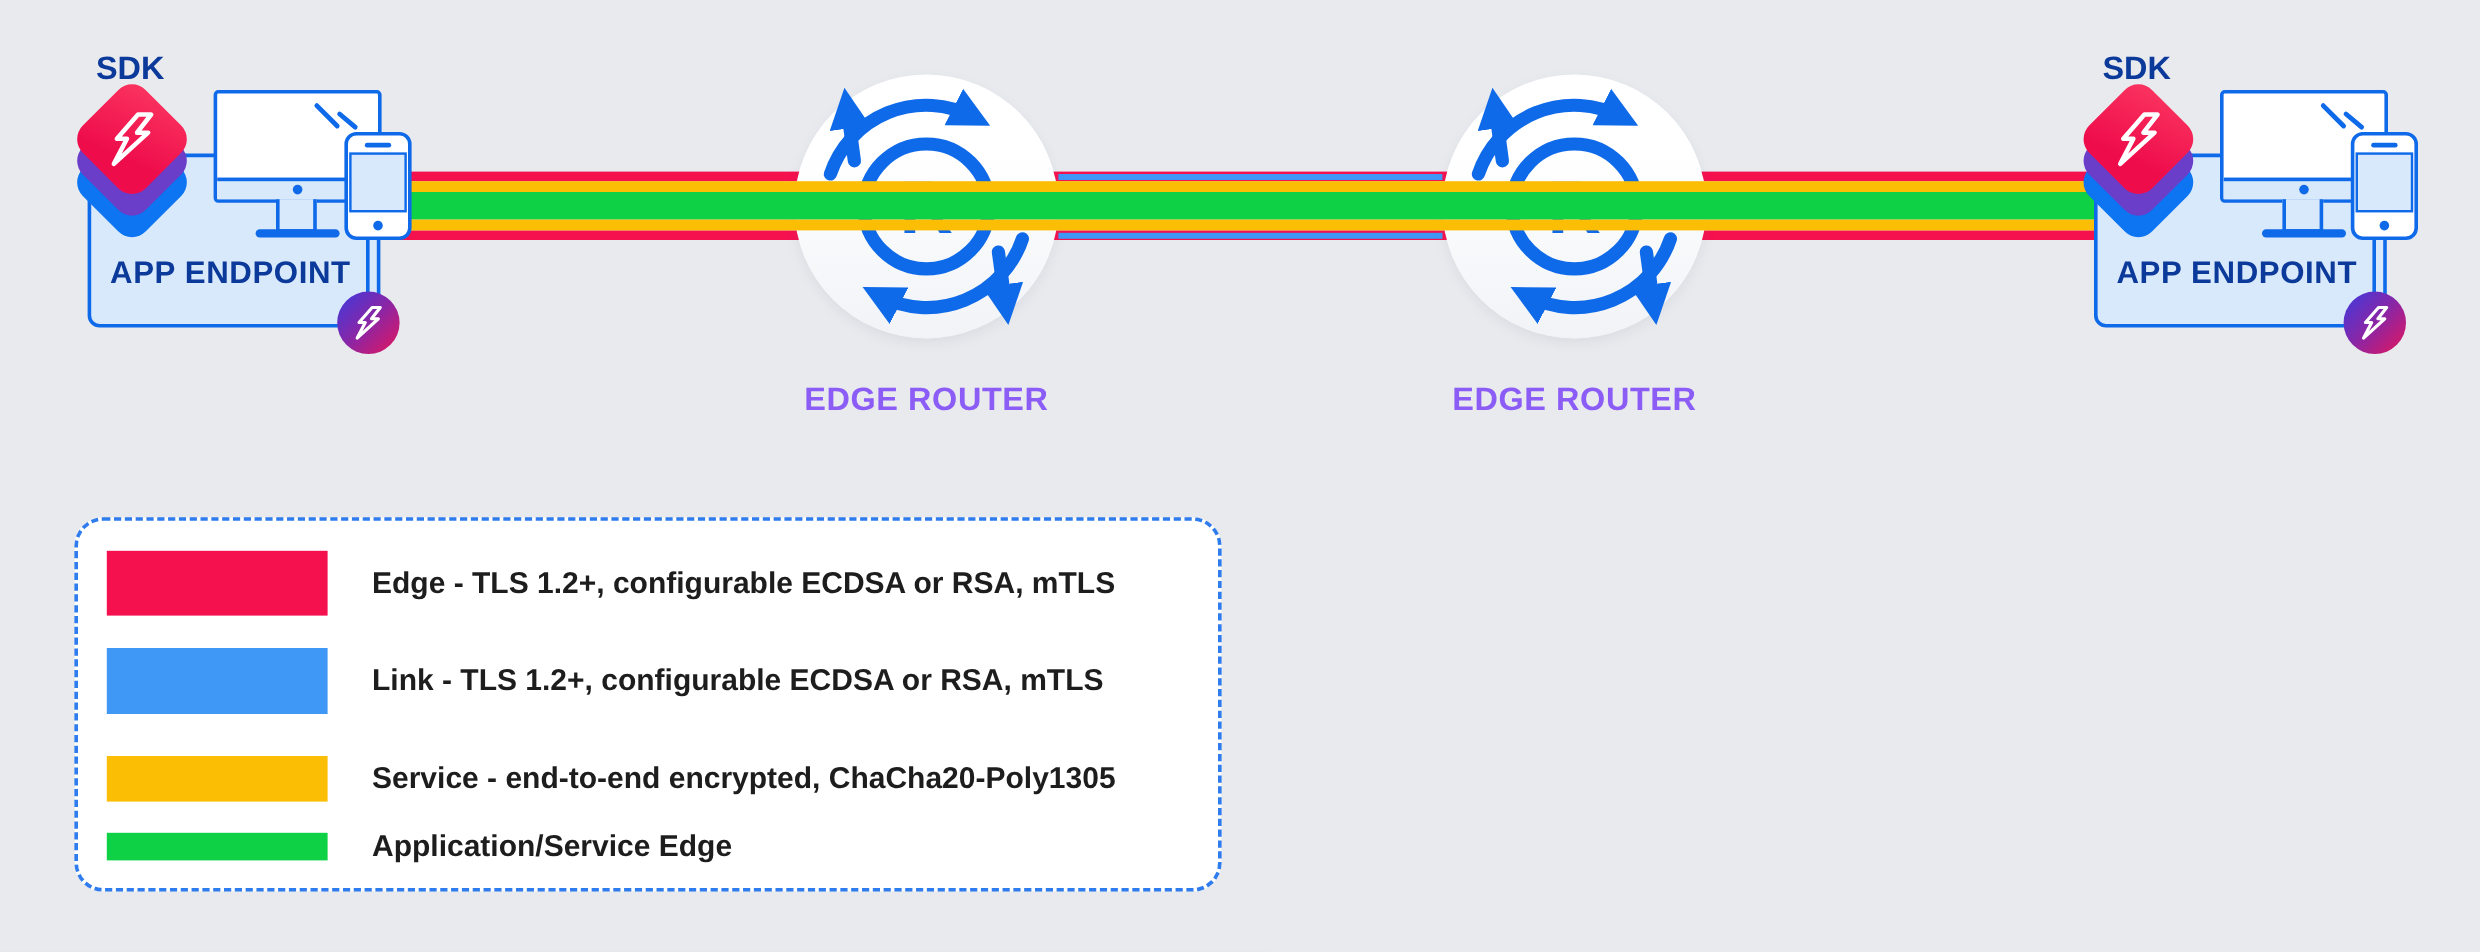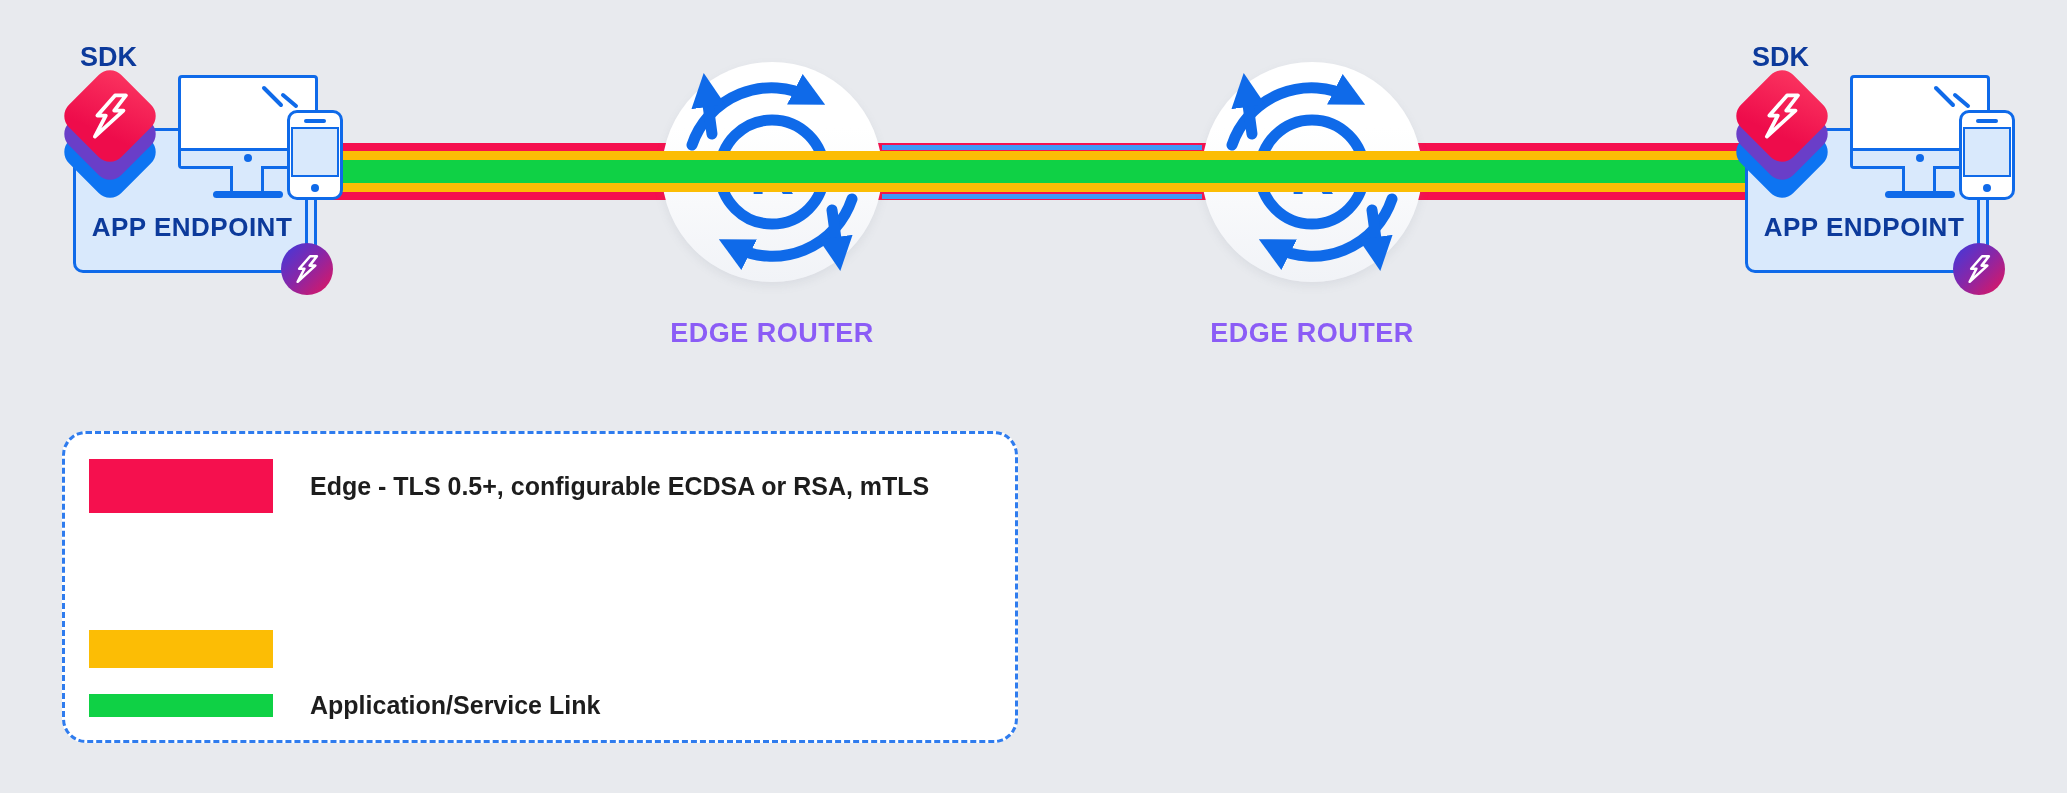--- a/index.html
+++ b/index.html
@@ -194,24 +194,29 @@
     <div class="diamond d-red"></div>
     <svg class="bolt-big" width="42" height="54" viewBox="0 0 100 110">
       <path d="M62 6 L20 54 L40 54 L14 104 L82 42 L60 42 L88 6 Z" fill="none" stroke="#ffffff" stroke-width="9" stroke-linejoin="round"></path>
     </svg>
     <div class="sdk-label">SDK</div>
   </div>
 
   <div class="legend">
     <div class="lrow row0">
       <div class="swatch" style="background: rgb(245, 16, 78);"></div>
-      <div class="ltext">Edge - TLS 0.5+, configurable ECDSA or RSA, mTLS</div>
+      <div class="ltext">Edge - TLS 1.2+, configurable ECDSA or RSA, mTLS</div>
+    </div>
+    <div class="lrow row1">
+      <div class="swatch" style="background: rgb(63, 152, 246);"></div>
+      <div class="ltext">Link - TLS 1.2+, configurable ECDSA or RSA, mTLS</div>
     </div>
     <div class="lrow row2">
       <div class="swatch" style="background: rgb(252, 189, 5);"></div>
+      <div class="ltext">Service - end-to-end encrypted, ChaCha20-Poly1305</div>
     </div>
     <div class="lrow row3">
       <div class="swatch" style="background: rgb(15, 209, 69);"></div>
-      <div class="ltext">Application/Service Link</div>
+      <div class="ltext">Application/Service Edge</div>
     </div>
   </div>
 
 </div>
 
 </body></html>

